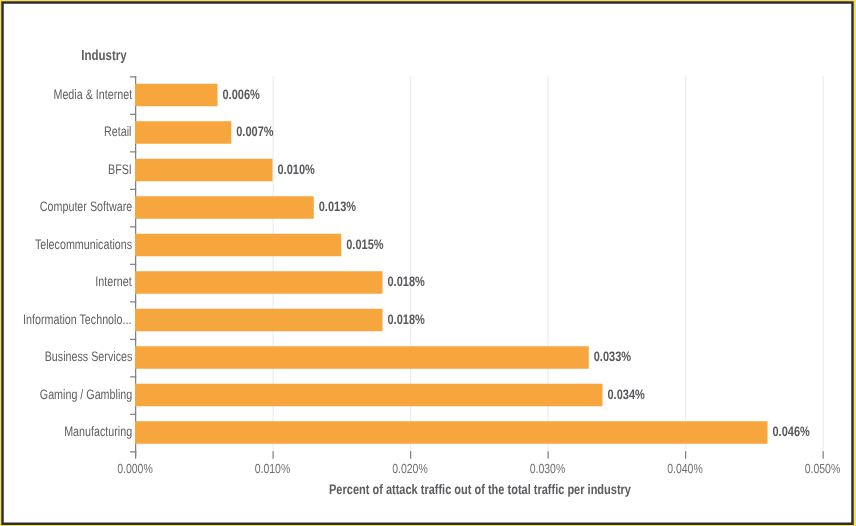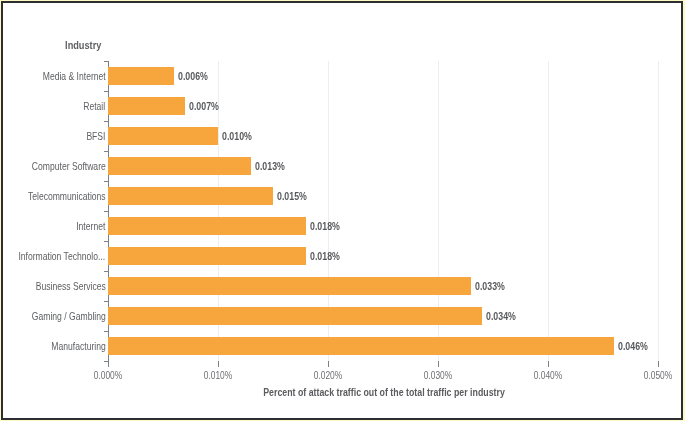--- a/index.html
+++ b/index.html
@@ -2,21 +2,21 @@
 <html><head>
 <meta charset="utf-8">
 <title>Percent of attack traffic per industry</title>
 <style>
   html,body{margin:0;padding:0;}
   body{width:685px;height:421px;overflow:hidden;background:#ffffff;
        font-family:"Liberation Sans",sans-serif;
        -webkit-font-smoothing:antialiased;}
 
   
-  #frame{position:absolute;left:0;top:0;width:685px;height:421px;background:#fef9c3;}
+  #frame{position:absolute;left:0;top:0;width:685px;height:421px;background:#fde047;}
   #border{position:absolute;left:1px;top:1px;width:682px;height:419px;
           border:2.2px solid #2c2e32;background:#ffffff;box-sizing:border-box;}
 
   
   #plot{position:absolute;left:0;top:0;width:685px;height:421px;}
   .grid{position:absolute;width:1px;background:#eaeef0;}
   .axis-y{position:absolute;width:1.2px;background:#7d8189;}
   .tick-y{position:absolute;width:4.5px;height:1.2px;background:#7d8189;}
   .tick-x{position:absolute;width:1.2px;height:5.6px;background:#7d8189;}
   .bar{position:absolute;}

